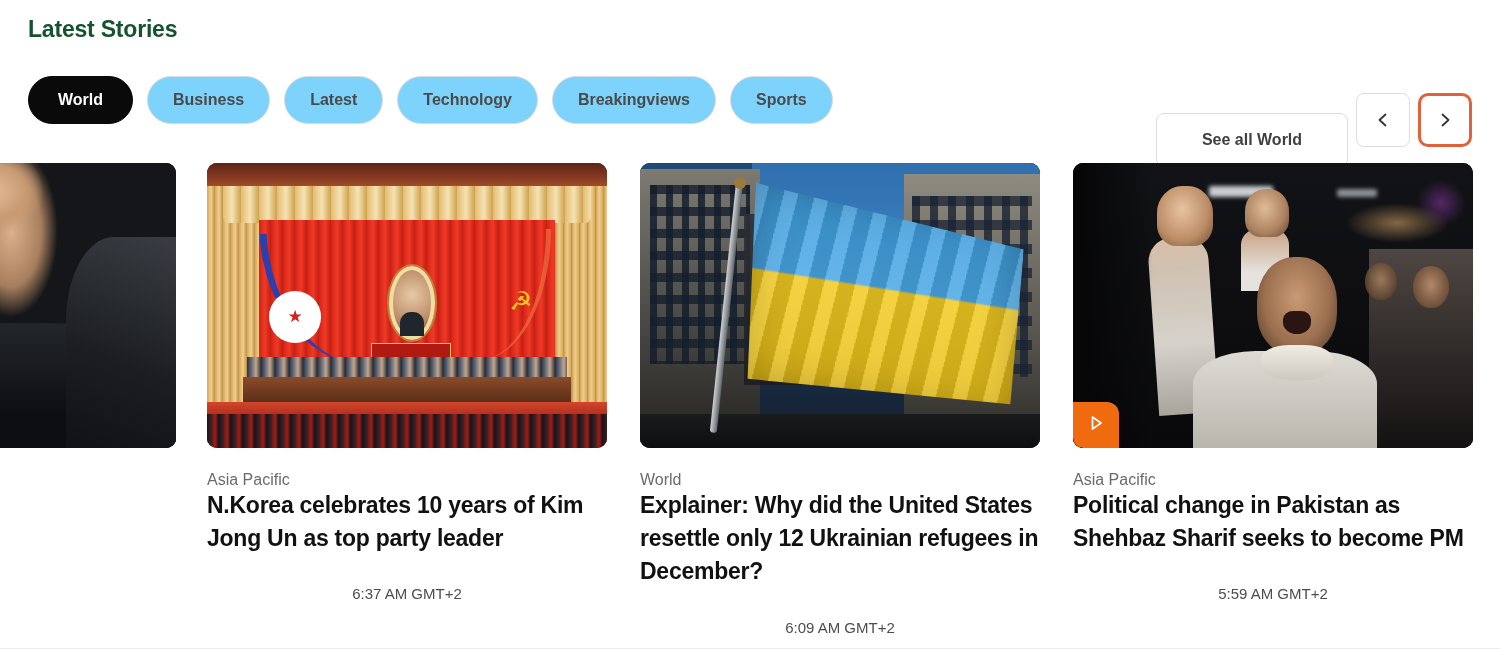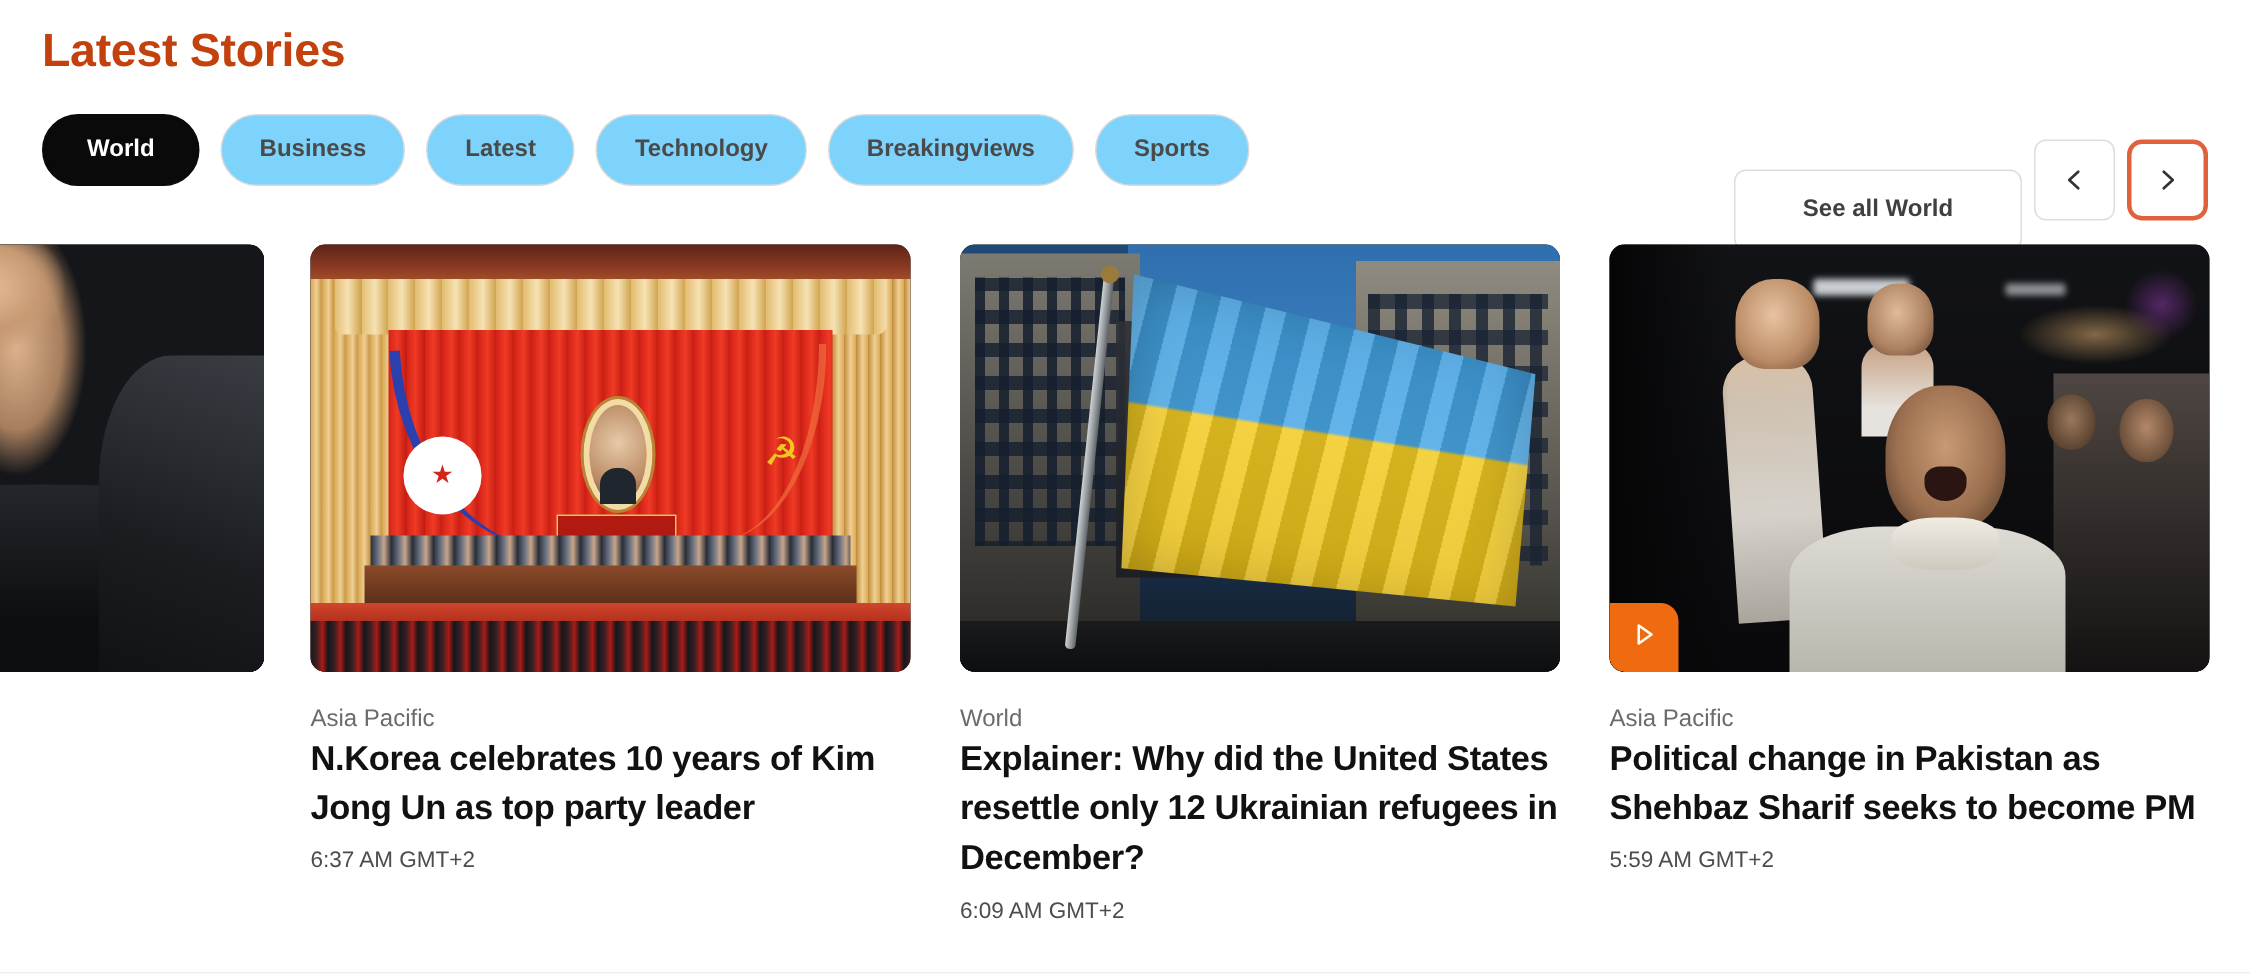--- a/index.html
+++ b/index.html
@@ -15,24 +15,24 @@
     color: #1a1a1a;
     overflow: hidden;
     position: relative;
   }
 
   
   .section-title {
     position: absolute;
     left: 28px;
     top: 16px;
-    font-size: 31px;
+    font-size: 23px;
     font-weight: 700;
     letter-spacing: -0.2px;
-    color: #c2410c;
+    color: #14532d;
   }
 
   
   .tabrow {
     position: absolute;
     left: 28px;
     top: 76px;
     display: flex;
     align-items: center;
     gap: 14px;
@@ -132,23 +132,24 @@
     font-family: "Liberation Sans", sans-serif;
   }
   .headline {
     font-size: 23px;
     font-weight: 700;
     line-height: 1.44;
     color: #111111;
     letter-spacing: -0.25px;
   }
   .time {
-    margin-top: 10px;
+    margin-top: 30px;
     font-size: 15px;
     color: #4d4d4d;
+    text-align: center;
   }
 
   
   .play {
     position: absolute;
     left: 0;
     bottom: 0;
     width: 46px;
     height: 46px;
     background: #f06a10;

